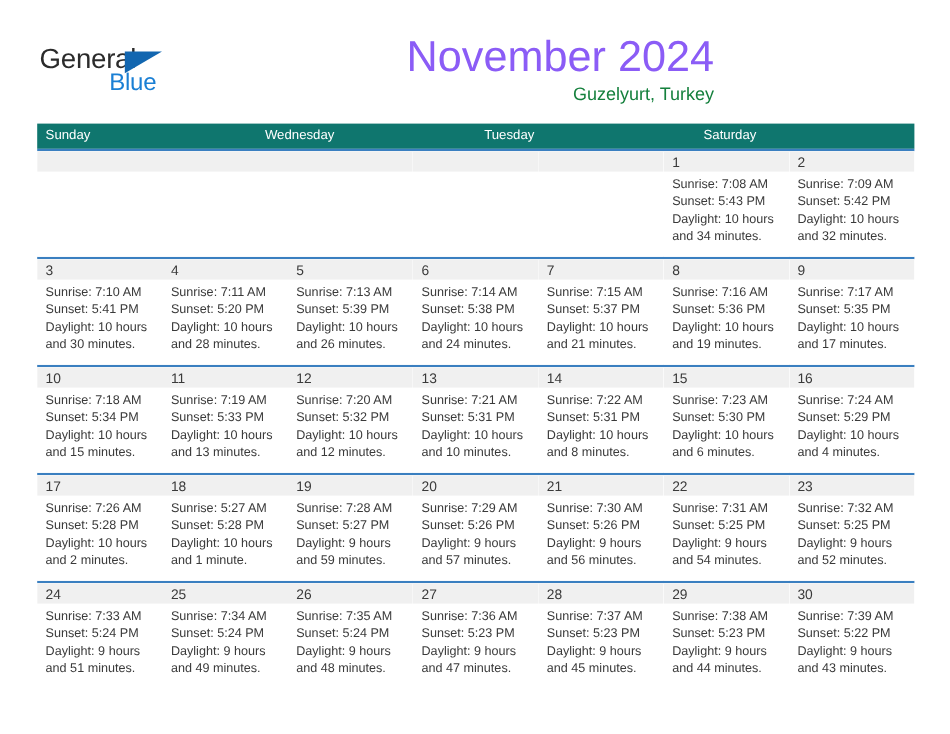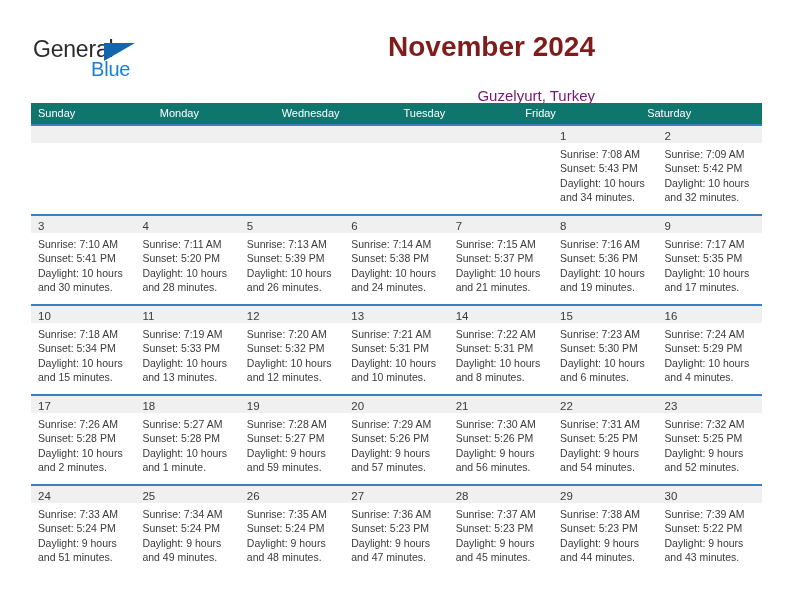--- a/index.html
+++ b/index.html
@@ -64,32 +64,32 @@
     font-family: "Liberation Sans", sans-serif;
   }
 
   .title-block {
     position: absolute;
     right: 0;
     top: 0;
     text-align: right;
   }
   .cal-title {
-    font-size: 28px;
-    font-weight: 700;
-    color: #7f1d1d;
+    font-size: 36px;
+    font-weight: 400;
+    color: #8b5cf6;
     line-height: 34px;
     white-space: nowrap;
   }
   .cal-subtitle {
     font-size: 15px;
     font-weight: 400;
-    color: #701a75;
+    color: #15803d;
     line-height: 22px;
-    margin-top: 21px;
+    margin-top: 4px;
     white-space: nowrap;
   }
 
   
   .calendar {
     position: absolute;
     left: 31px;
     top: 103px;
     width: 731px;
   }
@@ -161,24 +161,22 @@
     <div class="title-block">
       <div class="cal-title">November 2024</div>
       <div class="cal-subtitle">Guzelyurt, Turkey</div>
     </div>
 
   </div>
 
   <div class="calendar">
     <div class="dow-row" id="dow-row">
         <div class="dow-cell">Sunday</div>
-        <div class="dow-cell">Monday</div>
         <div class="dow-cell">Wednesday</div>
         <div class="dow-cell">Tuesday</div>
-        <div class="dow-cell">Friday</div>
         <div class="dow-cell">Saturday</div>
       </div>
     <div id="weeks">
         <div class="week-row">
           <div class="day-cell empty">
             <div class="daynum-band"><span class="daynum"></span></div>
             <div class="day-info"></div>
           </div>
           <div class="day-cell empty">
             <div class="daynum-band"><span class="daynum"></span></div>

